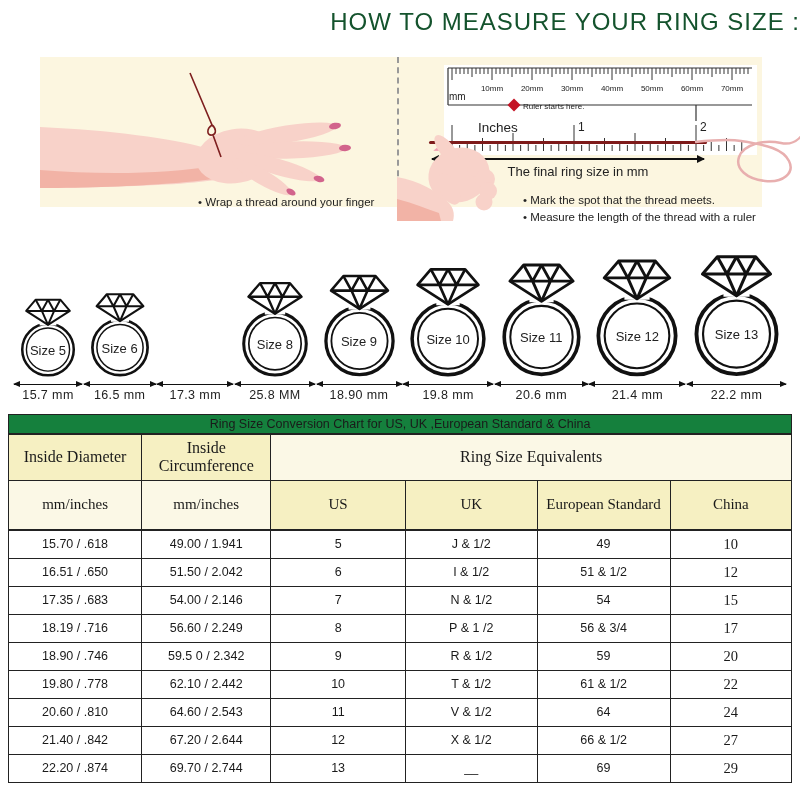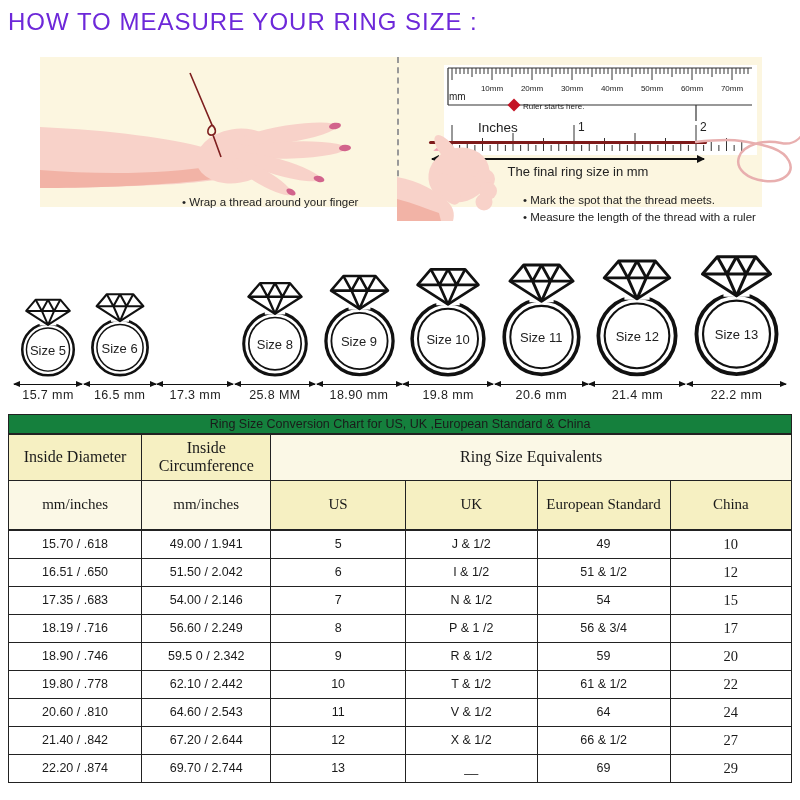--- a/index.html
+++ b/index.html
@@ -1,30 +1,30 @@
 <!DOCTYPE html>
 <html><head>
 <meta charset="utf-8">
 <style>
   * { box-sizing: border-box; margin: 0; padding: 0; }
   body { background:#fff; font-family:"Liberation Sans", sans-serif; }
   .page { position:relative; width:800px; height:800px; margin:0 auto; background:#fff; overflow:hidden; color:#1a1a1a; }
 
   
-  .main-title { position:absolute; top:8px; left:0; width:100%; text-align:left;
-    font-size:24px; font-weight:400; letter-spacing:1px; color:#6d28d9;padding-left:8px; }
+  .main-title { position:absolute; top:8px; left:0; width:100%; text-align:right;
+    font-size:24px; font-weight:400; letter-spacing:1px; color:#14532d;padding-left:8px; }
 
   
   .panels { position:absolute; top:57px; left:40px; width:722px; height:166px; display:flex; }
   .panel { position:relative; background:#FCF6E0; height:150px; }
   .panel-left  { width:357px; }
   .panel-right { width:365px; border-left:2px dashed #999; }
 
   .caption { position:absolute; font-size:11.5px; color:#222; white-space:nowrap; }
-  .cap-left { left:142px; top:139px; }
+  .cap-left { left:158px; top:139px; }
   .cap-r1 { left:124px; top:137px; }
   .cap-r2 { left:124px; top:154px; }
 
   .hand-left-svg  { position:absolute; left:0; top:0; }
   .hand-right-svg { position:absolute; left:-2px; top:54px; }
   .curl-svg { position:absolute; left:296px; top:58px; overflow:visible; }
 
   .ruler-svg { position:absolute; left:45px; top:8px; }
   .ruler-svg text { font-family:"Liberation Sans", sans-serif; fill:#222; }
 

